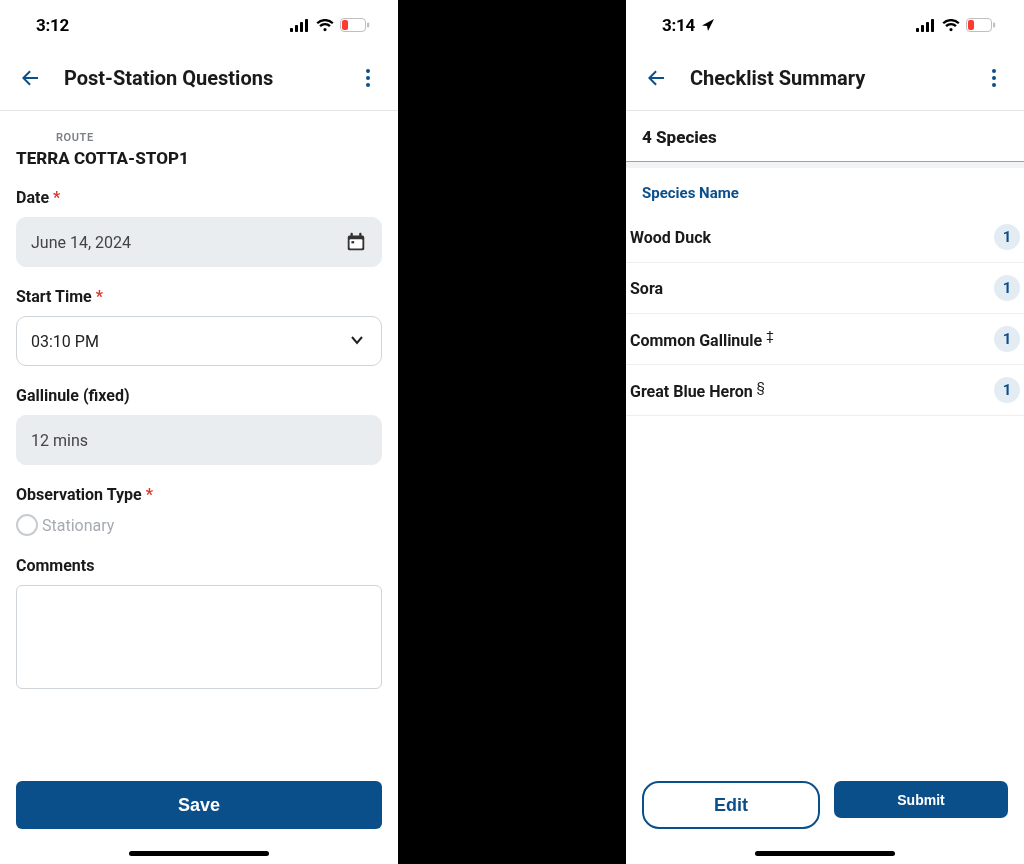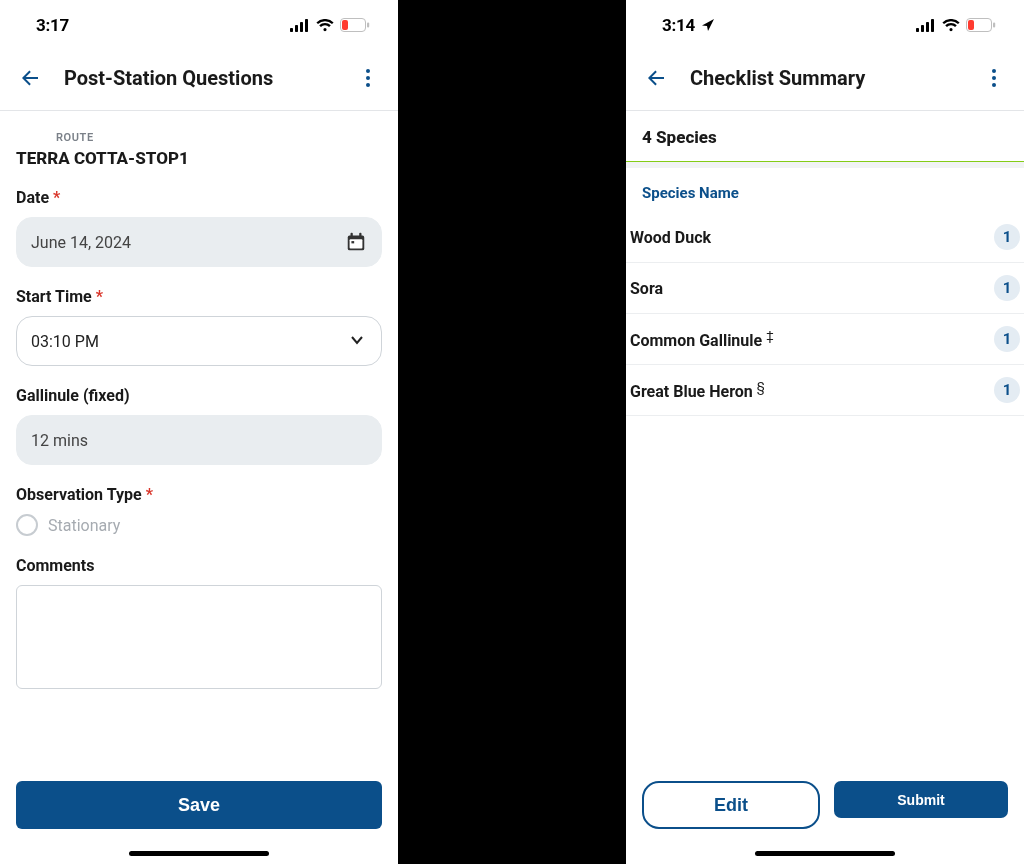--- a/index.html
+++ b/index.html
@@ -96,38 +96,38 @@
     font-size: 16px;
     font-weight: 700;
     color: #1a1a1a;
     margin-bottom: 10px;
   }
   .req { color: #d9362b; font-weight: 700; margin-left: 4px; }
   .input-box {
     width: 100%;
     height: 50px;
     border: 1px solid #cfd4d9;
-    border-radius: 16px;
+    border-radius: 10px;
     padding: 0 14px;
     font-size: 16px;
     color: #222;
     display: flex;
     align-items: center;
     justify-content: space-between;
     background: #fff;
   }
   .input-box.readonly {
     background: #e9edf0;
     color: #444;
     border: 1px solid #e9edf0;
   }
   .cal-icon { width: 22px; height: 22px; color: #333; }
   .chevron { width: 18px; height: 18px; color: #333; }
 
-  .radio-row { display: flex; align-items: center; gap: 10px; margin-top: 10px; }
+  .radio-row { display: flex; align-items: center; gap: 4px; margin-top: 10px; }
   .radio-outer {
     width: 22px; height: 22px; border-radius: 50%;
     border: 2px solid #c7ccd1; display: inline-block;
   }
   .radio-label { font-size: 16px; color: #a6abb1; }
 
   .textarea {
     width: 100%;
     height: 104px;
     border: 1px solid #cfd4d9;
@@ -231,21 +231,21 @@
     font-weight: 700;
   }
   .spacer-flex { flex: 1; background: #fff; }
 </style>
 </head>
 <body>
 
 <div class="phone phone-left">
   <div class="status-bar">
     <div class="status-left">
-      <span>3:17</span>
+      <span>3:12</span>
     </div>
     <div class="status-right">
       <span class="signal-icon">
         <svg width="20" height="13" viewBox="0 0 20 13">
             <rect x="0" y="9" width="3" height="4" rx="0.8" fill="#000"></rect>
             <rect x="5" y="6" width="3" height="7" rx="0.8" fill="#000"></rect>
             <rect x="10" y="3" width="3" height="10" rx="0.8" fill="#000"></rect>
             <rect x="15" y="0" width="3" height="13" rx="0.8" fill="#000"></rect>
           </svg>
       </span>

